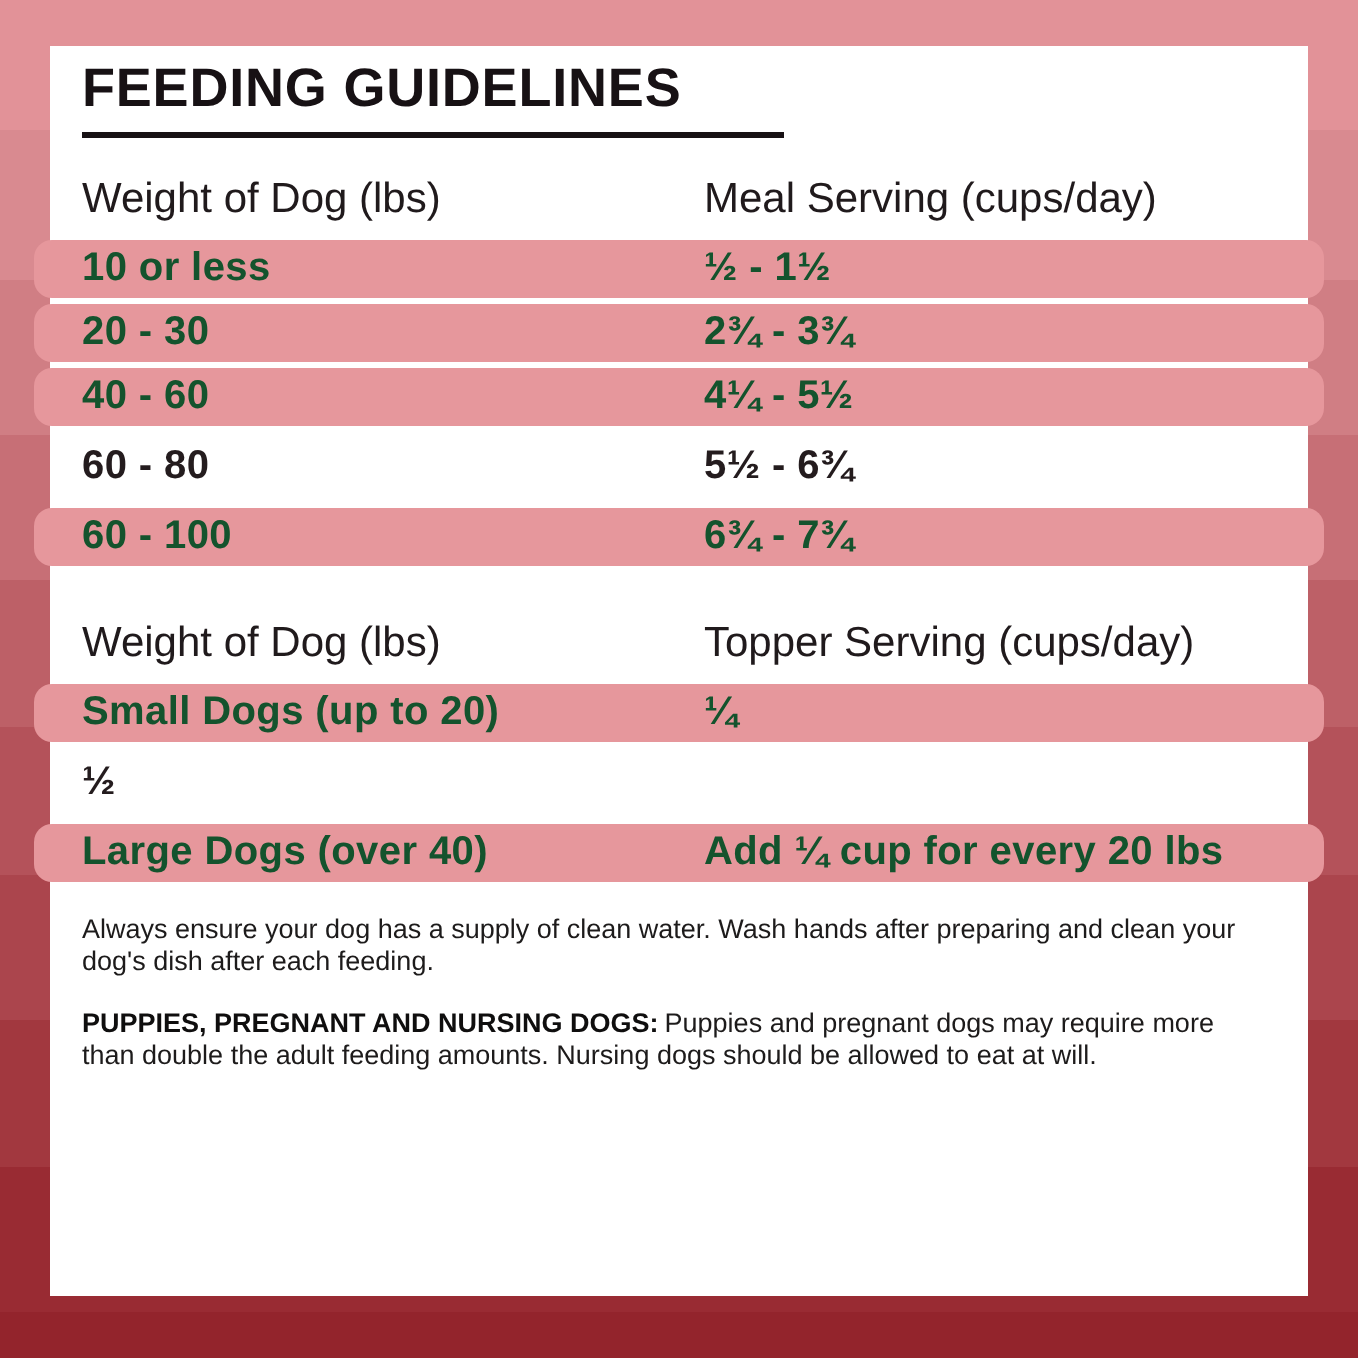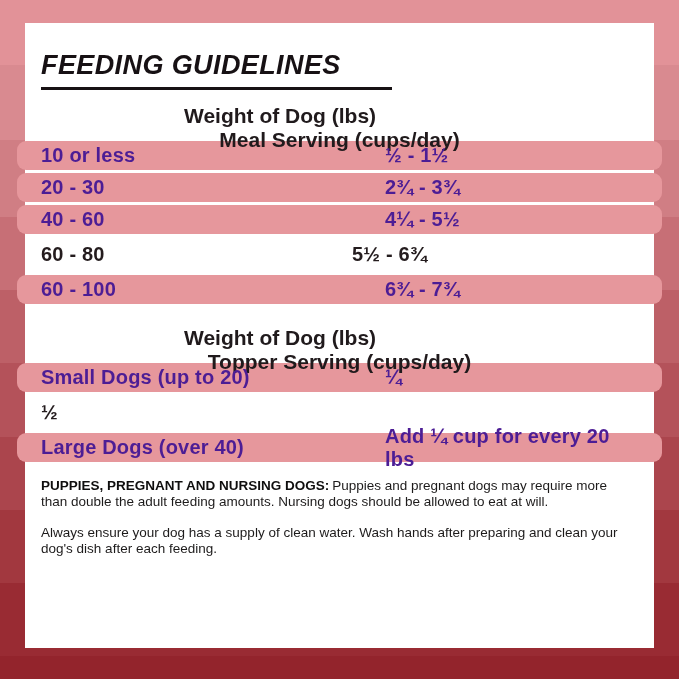--- a/index.html
+++ b/index.html
@@ -18,61 +18,58 @@
   }
   .card {
     position: absolute;
     left: 25px; top: 23px;
     width: 629px; height: 625px;
     background: #ffffff;
     box-sizing: border-box;
     padding: 0 16px;
   }
   .title {
-    margin-top: 27px;
+    margin-top: 6px;
     font-size: 27px;
     line-height: 30px;
     font-weight: 800;
     letter-spacing: 0.4px;
     color: #171114;
-    font-style: italic;
   }
   .rule {
     width: 351px; height: 3px;
     background: #171114;
     margin-top: 7px;
   }
   .thead {
     display: flex; align-items: center;
     height: 34px;
     margin-top: 14px;
     font-size: 21px;
-    font-weight: 700;
+    font-weight: 400;
     color: #201a1c;
-    flex-direction: column;
   }
   .thead.second { margin-top: 22px; }
   .col-weight { width: 311px; flex: none; }
   .col-serving { flex: 1; }
   .row {
     display: flex; align-items: center;
     height: 35px;
     font-size: 20px;
     font-weight: 700;
     letter-spacing: 0.2px;
     color: #241c1e;
   }
   .row.pink {
     height: 29px;
     margin: 3px -24px;
     padding: 0 24px;
     background: var(--row-pink, #E6979C);
     border-radius: 9px;
-    color: #4c1d95;
-    gap: 33px;
+    color: #14532d;
   }
   .notes {
     margin-top: 16px;
     width: 588px;
     font-size: 13.5px;
     line-height: 16px;
     color: #1d1b1b;
   }
   .note + .note { margin-top: 15px; }
   .note b { font-weight: 700; color: #0f0e0e; margin-right: 3px; }
@@ -129,18 +126,18 @@
       <div class="row">
         <div class="col-serving">½</div>
       </div>
       <div class="row pink">
         <div class="col-weight">Large Dogs (over 40)</div>
         <div class="col-serving">Add ¼ cup for every 20 lbs</div>
       </div>
     </div>
 
     <div class="notes">
+      <div class="note">Always ensure your dog has a supply of clean water. Wash hands after preparing and clean your dog's dish after each feeding.</div>
       <div class="note"><b>PUPPIES, PREGNANT AND NURSING DOGS:</b><span>Puppies and pregnant dogs may require more than double the adult feeding amounts. Nursing dogs should be allowed to eat at will.</span></div>
-      <div class="note">Always ensure your dog has a supply of clean water. Wash hands after preparing and clean your dog's dish after each feeding.</div>
     </div>
 
   </div>
 </div>
 
 </body></html>

